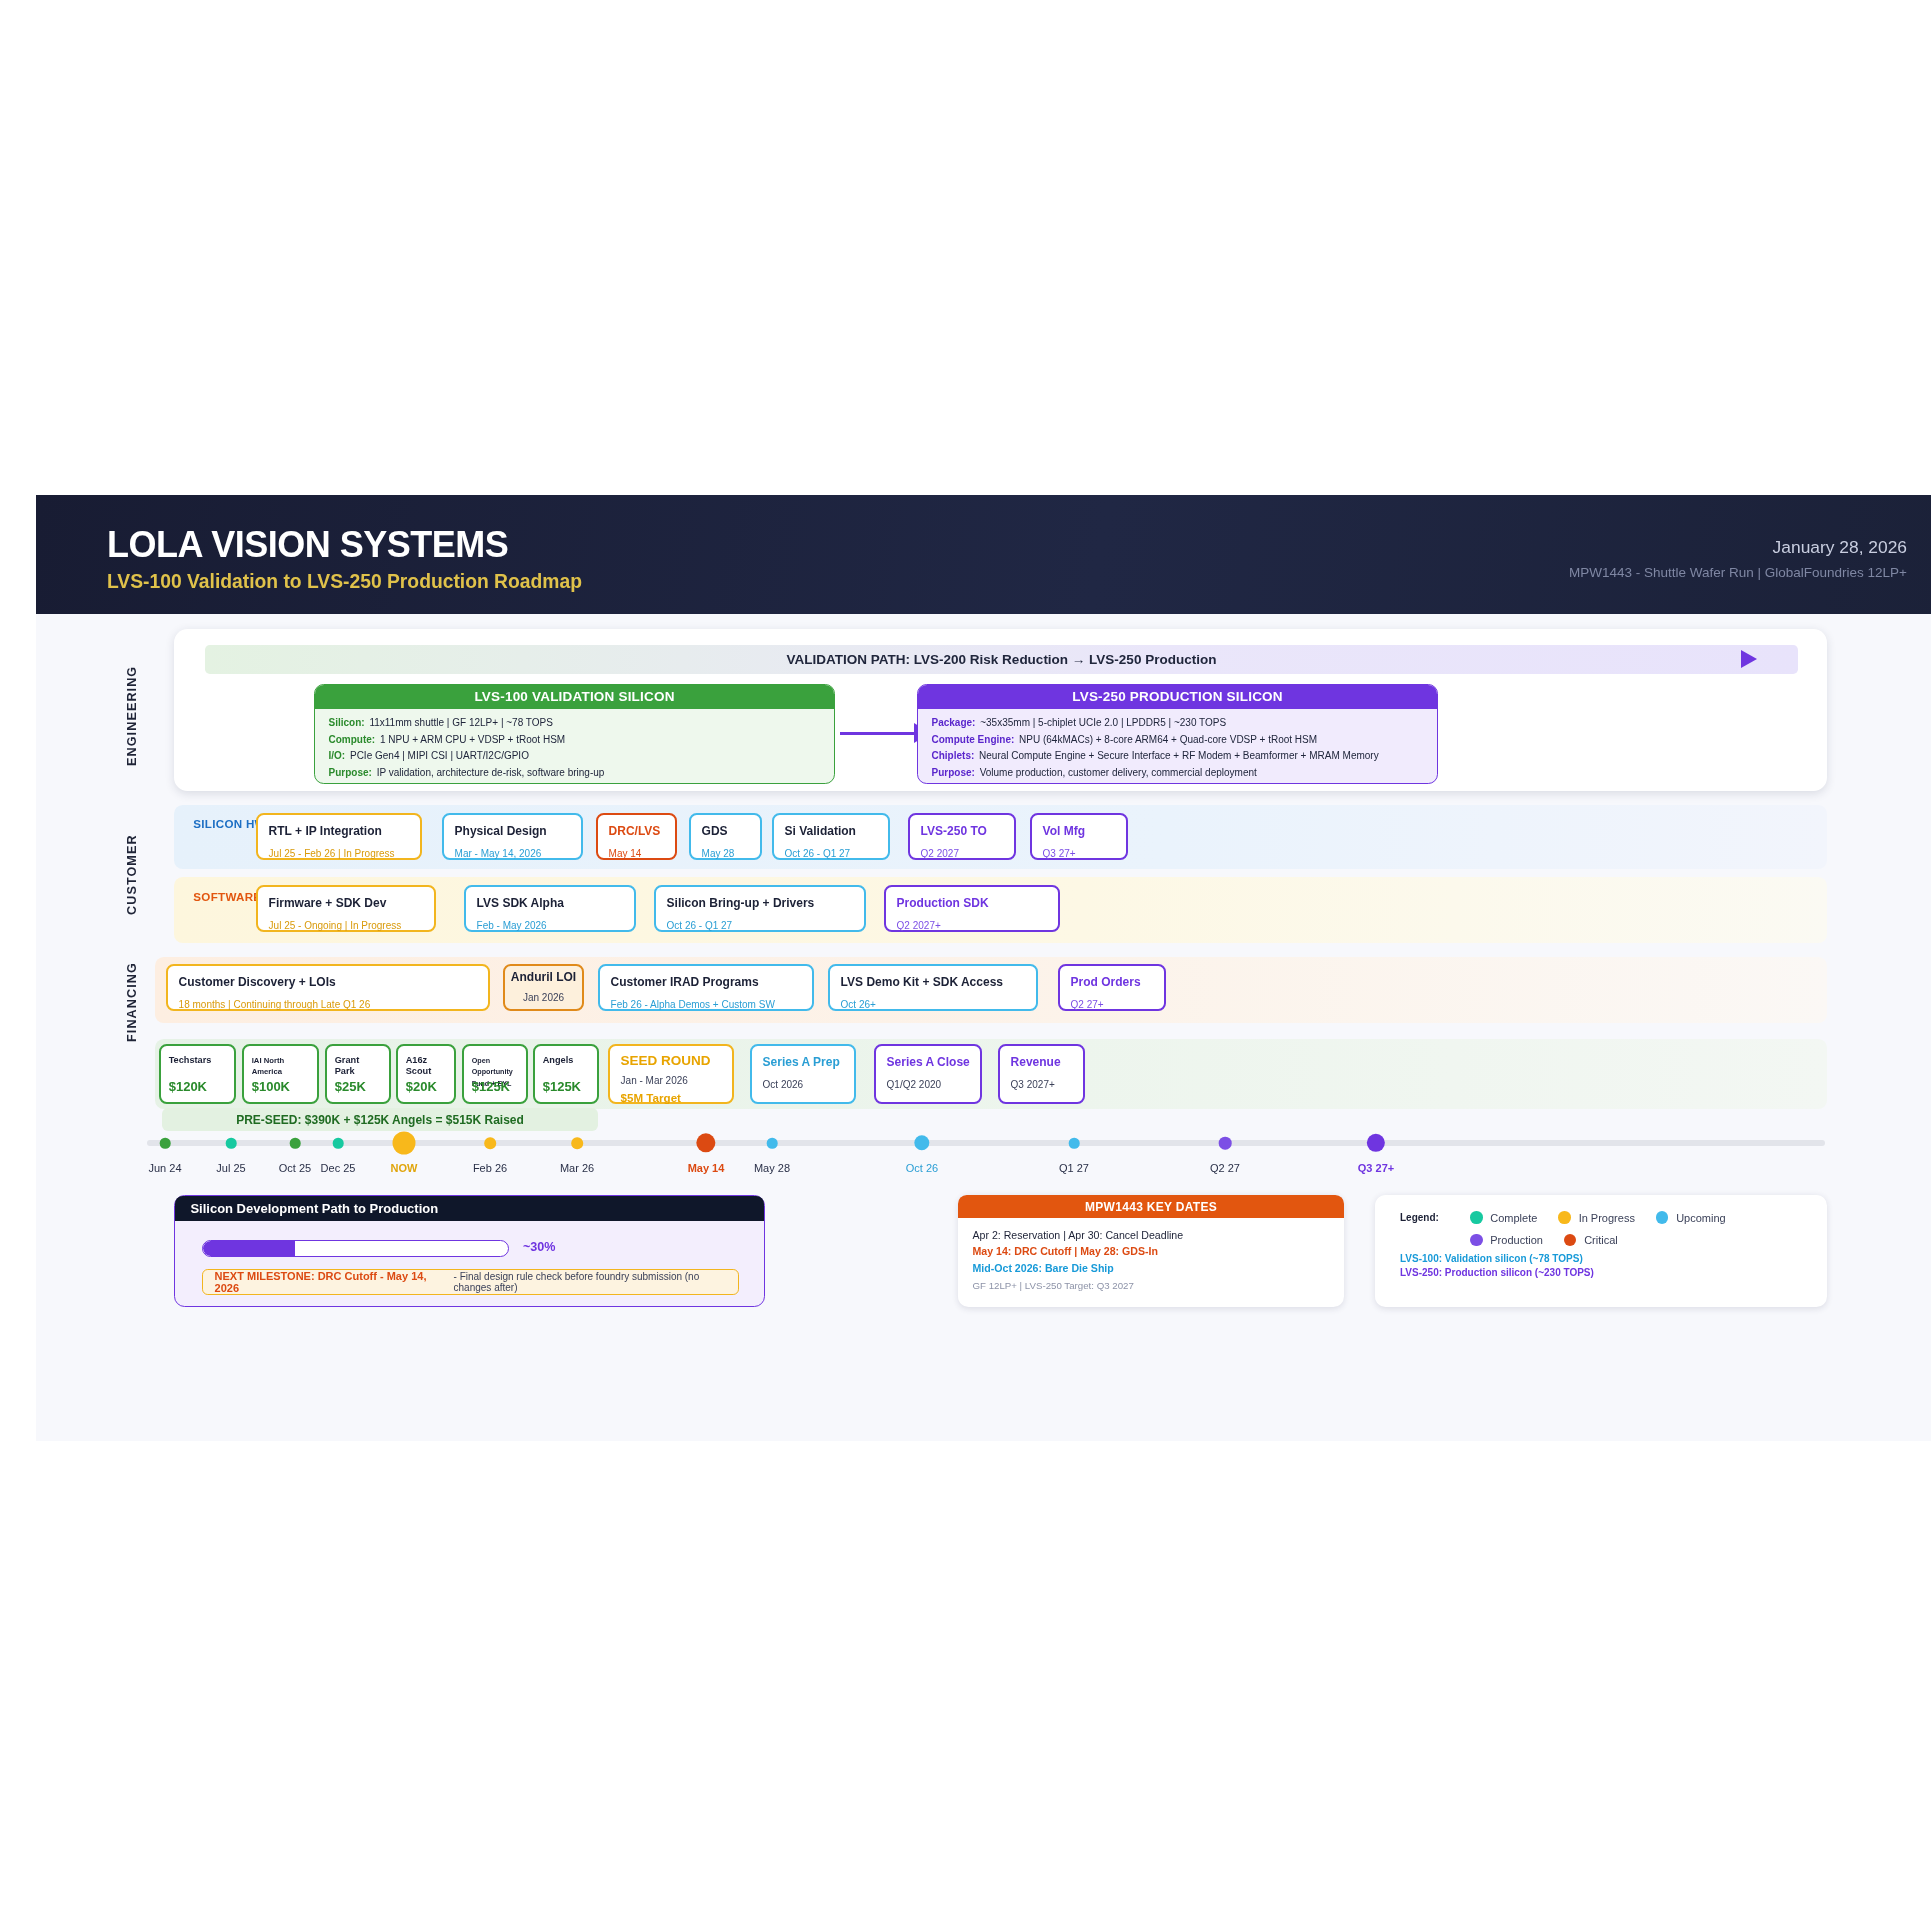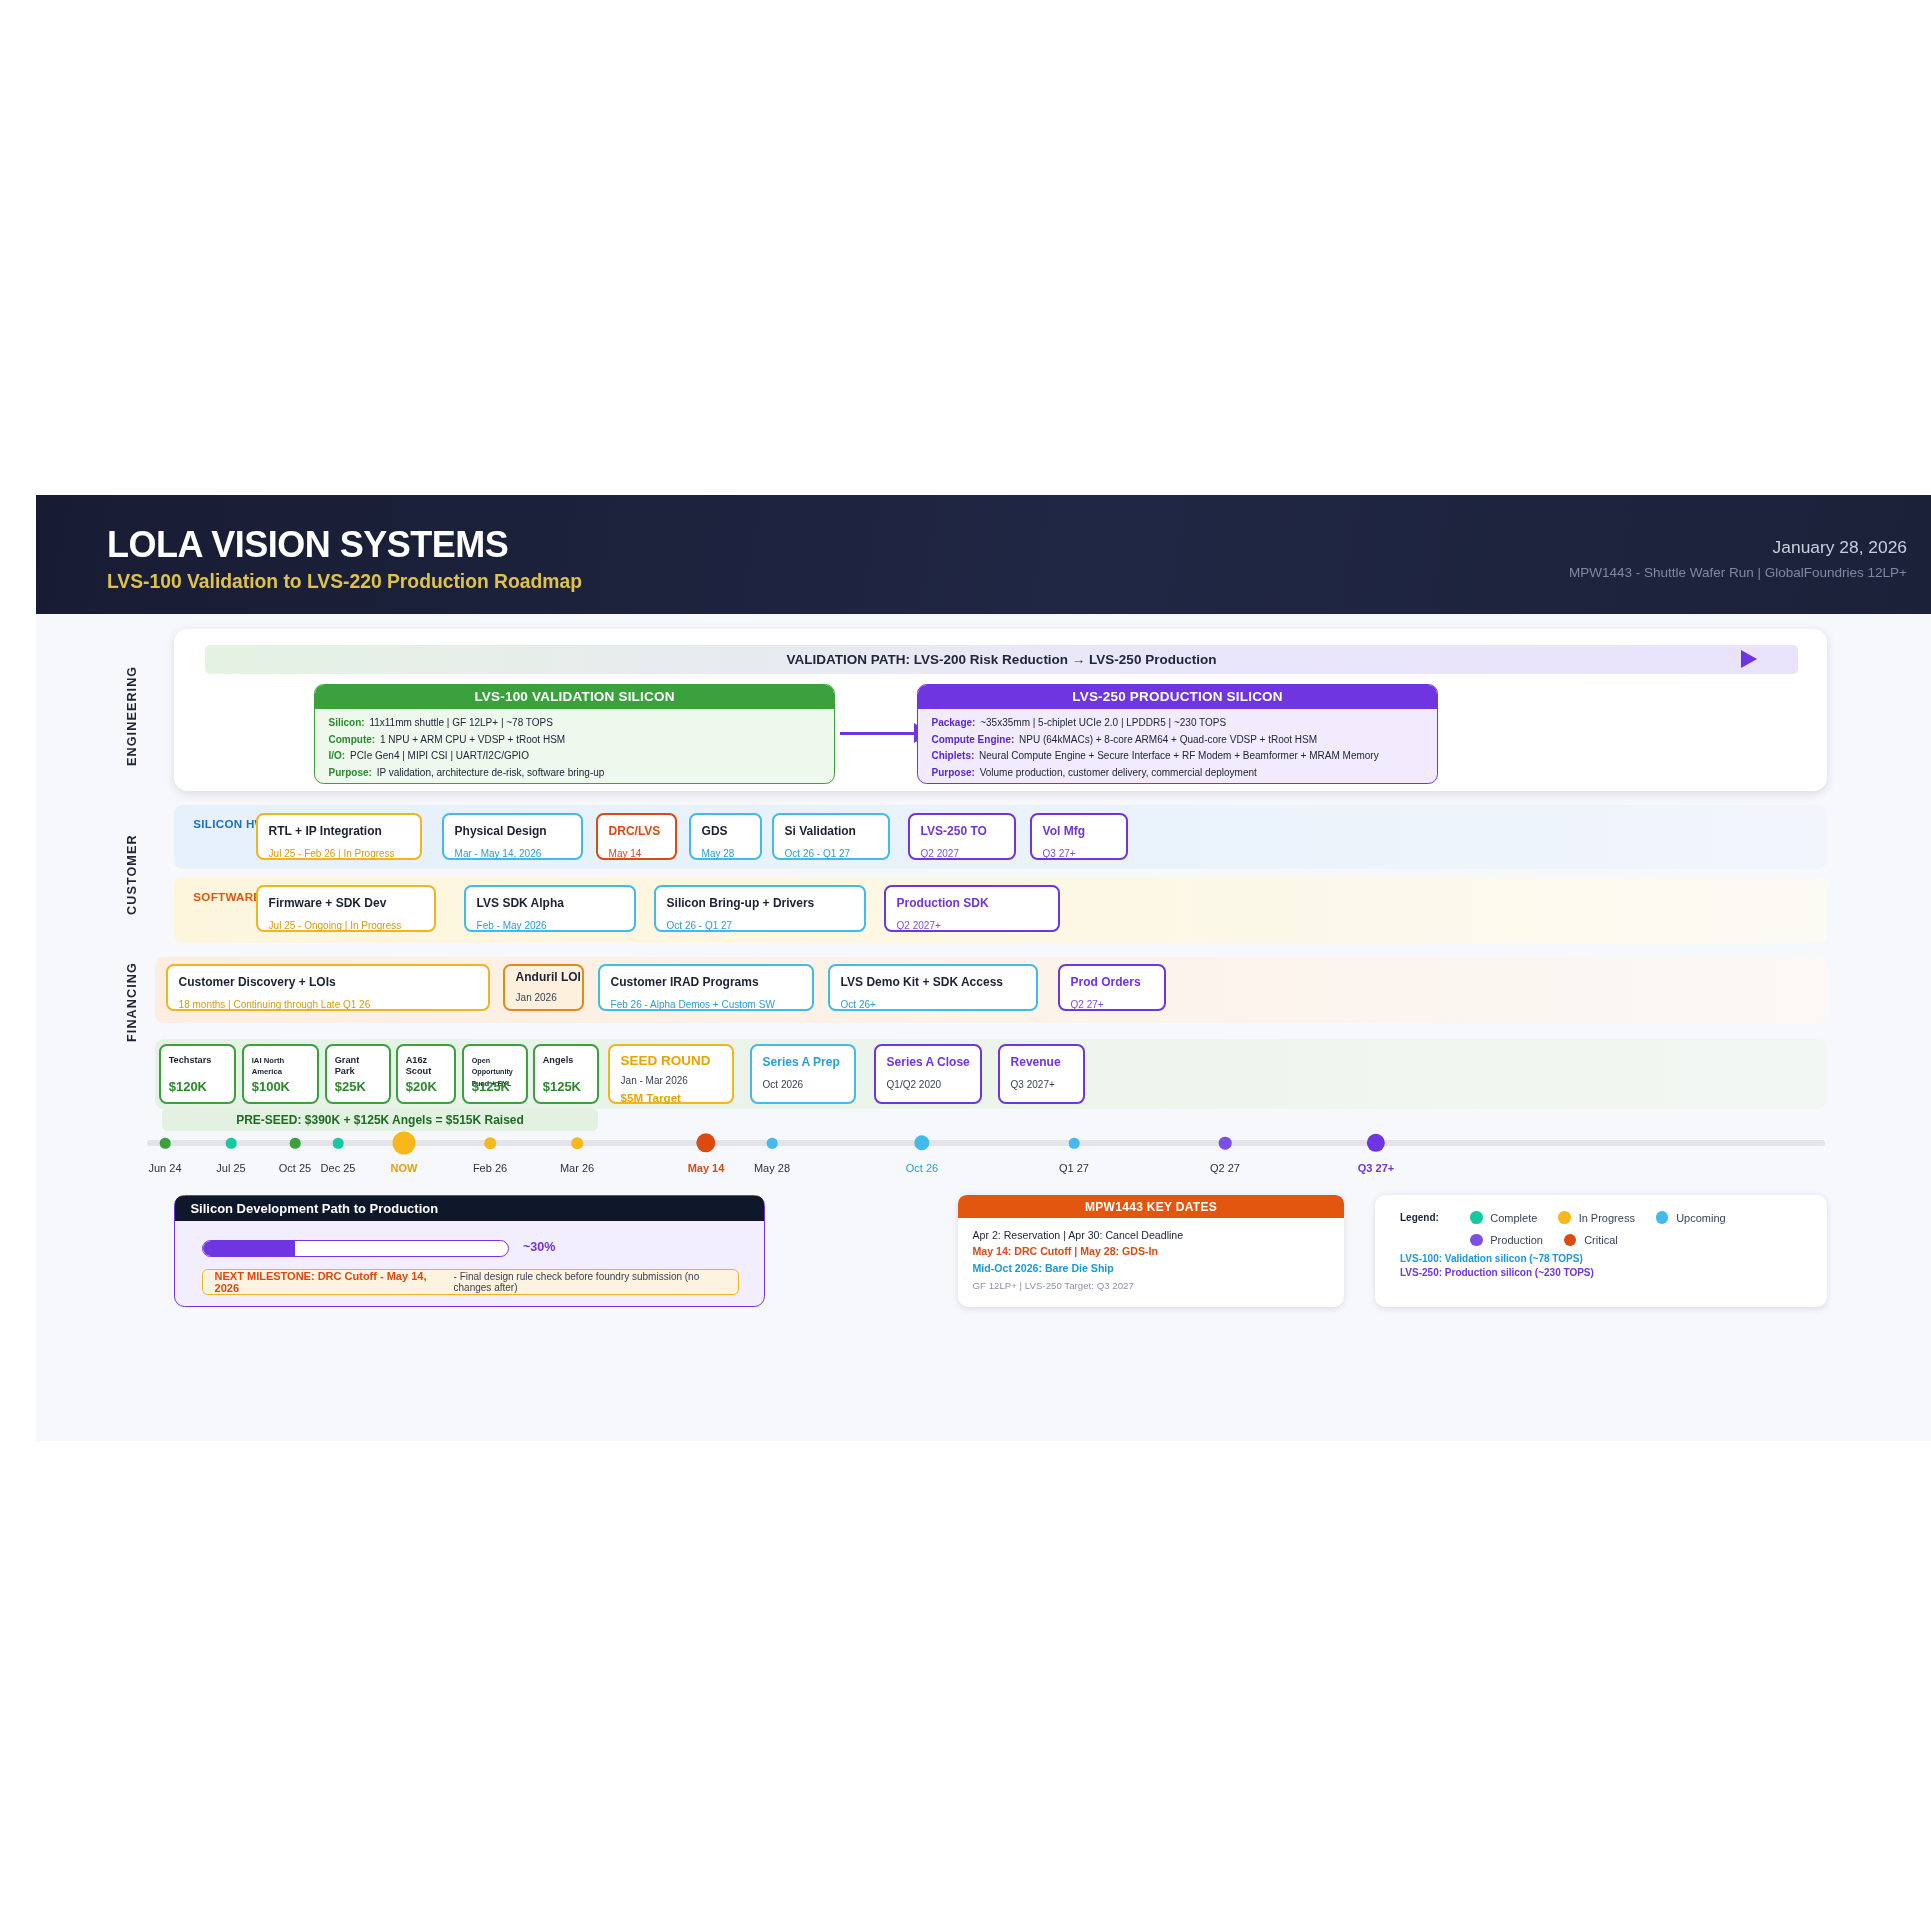--- a/index.html
+++ b/index.html
@@ -147,21 +147,21 @@
   .task.c-upcoming .t-sub { color: #2a9ed4; }
   .task.c-critical { border-color: #dc4a12; }
   .task.c-critical .t-title { color: #dc4a12; }
   .task.c-critical .t-sub { color: #dc4a12; }
   .task.c-production { border-color: #6f35e0; }
   .task.c-production .t-title { color: #6f35e0; }
   .task.c-production .t-sub { color: #7c4fe5; }
   .task.c-upcoming .t-title { color: #1c2136; }
 
   .task.center { padding-top: 0; display: flex; flex-direction: column;
-    align-items: flex-start; justify-content: center; }
+    align-items: center; justify-content: center; }
   .task.center .t-sub { margin-top: 6.8px; }
 
   
   .fund {
     position: absolute; background: #fff; border: 2.1px solid #3aa13d;
     border-radius: 7.7px; padding: 8.7px 7.7px 0 7.7px;
   }
   .fund .f-name { font-size: 9.2px; font-weight: bold; color: #1c2136; line-height: 11.6px; }
   .fund .f-amt { position: absolute; left: 7.7px; bottom: 7.7px;
     font-size: 13px; font-weight: bold; color: #2a8a2c; }
@@ -235,21 +235,21 @@
   .legend-lab { font-size: 11px; color: #3b4159; }
   .legend-note { font-size: 10px; font-weight: bold; line-height: 13.5px; }
 </style>
 </head>
 <body>
 
 <div class="slide">
 
   <div class="header">
     <div class="hdr-title">LOLA VISION SYSTEMS</div>
-    <div class="hdr-sub">LVS-100 Validation to LVS-220 Production Roadmap</div>
+    <div class="hdr-sub">LVS-100 Validation to LVS-250 Production Roadmap</div>
     <div class="hdr-date">January 28, 2026</div>
     <div class="hdr-meta">MPW1443 - Shuttle Wafer Run | GlobalFoundries 12LP+</div>
   </div>
 
   <div id="body-area" style="position:absolute;left:0;top:119px;width:1931px;height:827px;">
 
     <div class="sidelabel" style="left:89px;top:25px;height:154px;">ENGINEERING</div>
     <div class="sidelabel" style="left:89px;top:174px;height:174px;">CUSTOMER</div>
     <div class="sidelabel" style="left:89px;top:326px;height:124px;">FINANCING</div>
 

